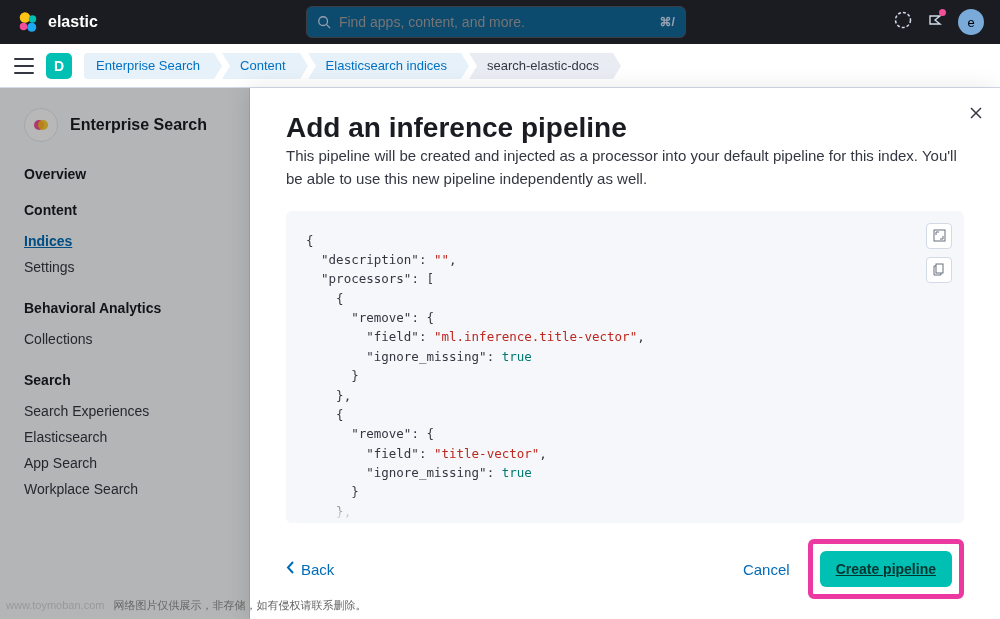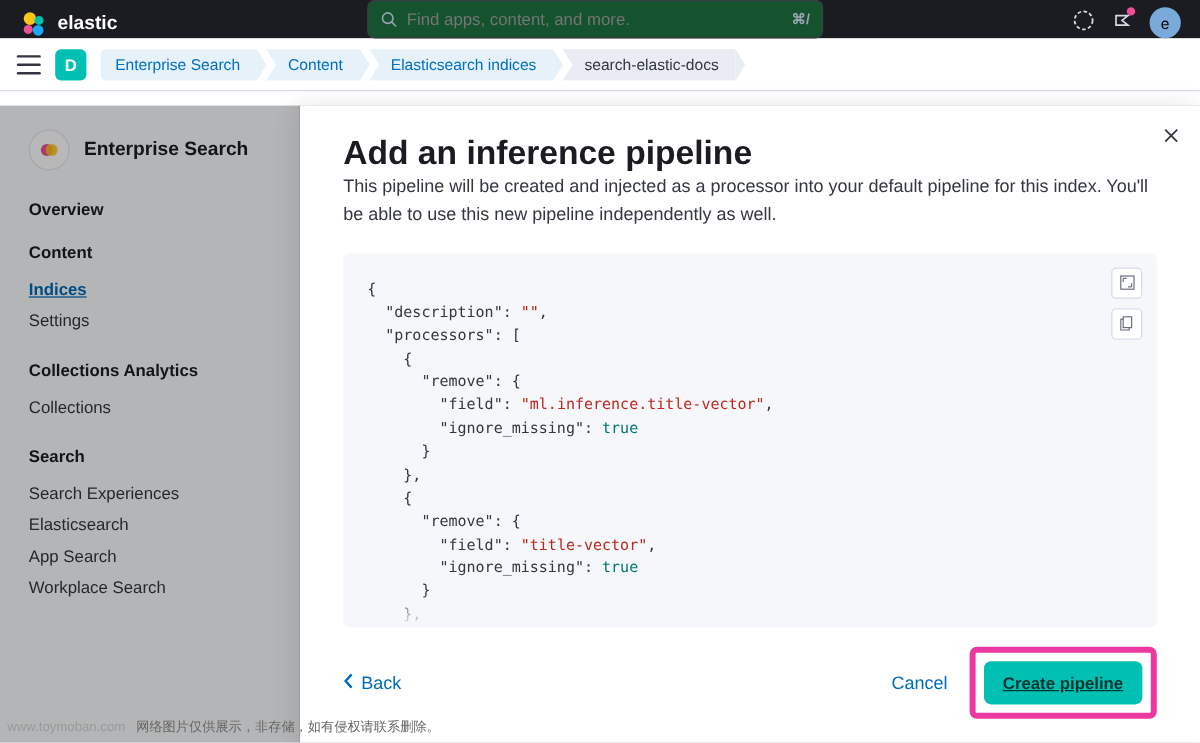--- a/index.html
+++ b/index.html
@@ -11,24 +11,24 @@
       font-family: -apple-system, BlinkMacSystemFont, "Segoe UI", Helvetica, Arial, sans-serif;
       background: #fff;
       width: 1000px;
       height: 619px;
       overflow: hidden;
       position: relative;
     }
     
     
     .top-header {
-      height: 32px;
+      height: 44px;
       background: #1a1c21;
       display: flex;
-      align-items: flex-end;
+      align-items: center;
       padding: 0 16px;
       gap: 16px;
     }
     .logo-cluster {
       display: flex;
       align-items: center;
       gap: 8px;
     }
     .elastic-logo {
       width: 24px;
@@ -37,21 +37,21 @@
     .elastic-text {
       color: #fff;
       font-weight: 600;
       font-size: 16px;
     }
     .search-bar {
       margin-left: auto;
       margin-right: auto;
       width: 380px;
       height: 32px;
-      background: #14532d;
+      background: #0c4a6e;
       border: 1px solid #3a3d45;
       border-radius: 6px;
       display: flex;
       align-items: center;
       padding: 0 10px;
       gap: 8px;
       color: #98a2b3;
     }
     .search-bar input {
       flex: 1;
@@ -456,21 +456,21 @@
       </div>
       <span class="sidebar-title">Enterprise Search</span>
     </div>
 
     <div class="side-section-title"><span>Overview</span></div>
 
     <div class="side-section-title"><span>Content</span></div>
     <a class="side-link active sr"><span>Indices</span></a>
     <a class="side-link sr"><span>Settings</span></a>
 
-    <div class="side-section-title"><span>Collections Analytics</span></div>
+    <div class="side-section-title"><span>Behavioral Analytics</span></div>
     <a class="side-link sr"><span>Collections</span></a>
 
     <div class="side-section-title"><span>Search</span></div>
     <a class="side-link sr"><span>Search Experiences</span></a>
     <a class="side-link sr"><span>Elasticsearch</span></a>
     <a class="side-link sr"><span>App Search</span></a>
     <a class="side-link sr"><span>Workplace Search</span></a>
   </div>
 </div>
 

